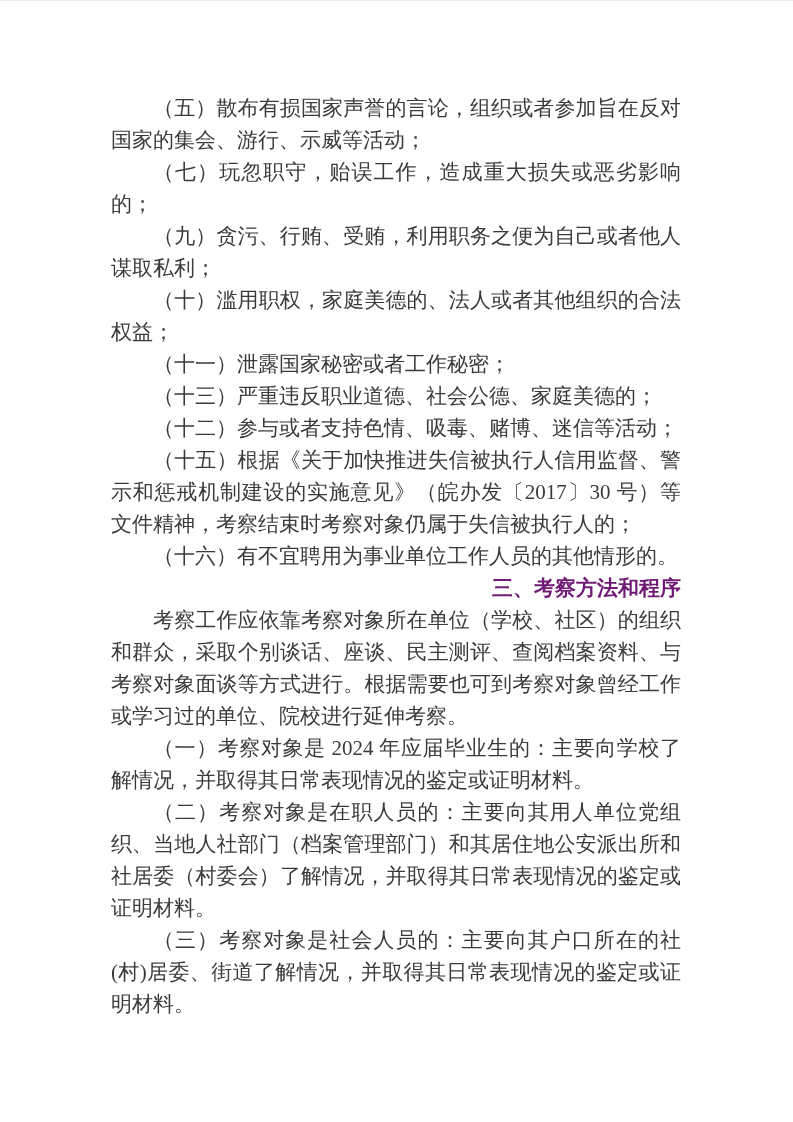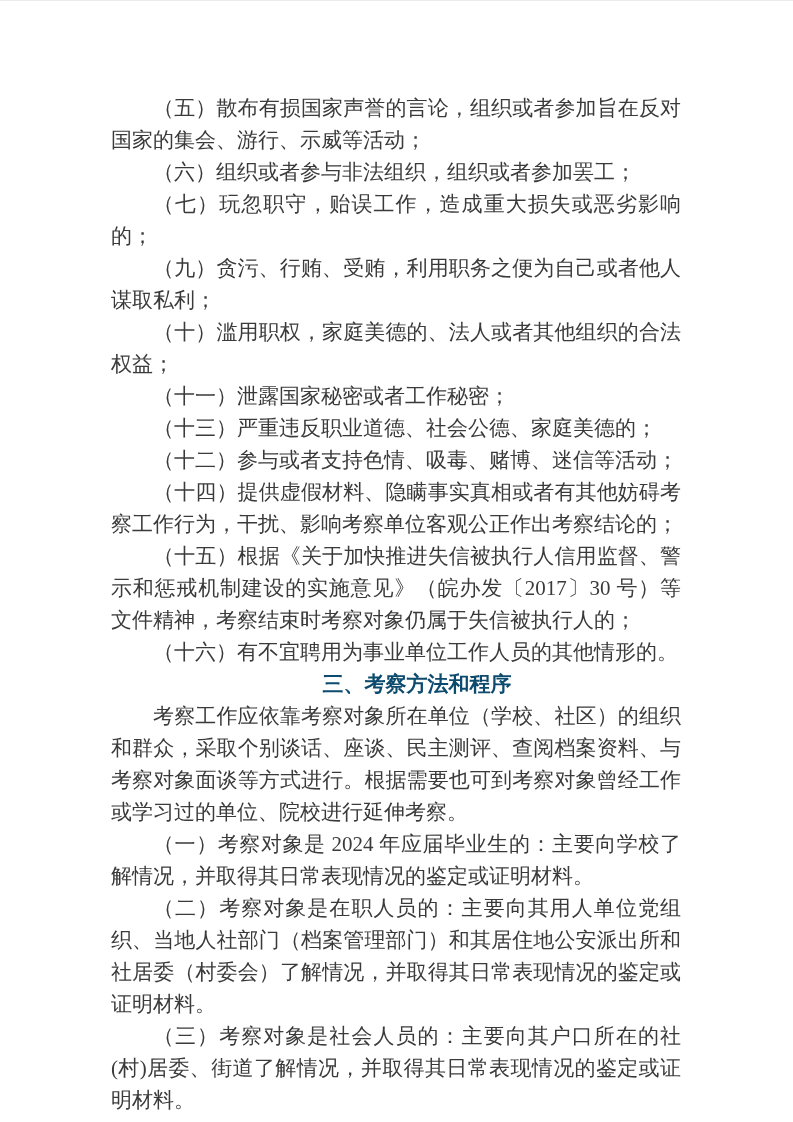--- a/index.html
+++ b/index.html
@@ -28,38 +28,36 @@
     line-height: 32px;
     color: #3a3a3a;
     text-align: justify;
     text-justify: inter-character;
     text-indent: 2em;
     word-break: break-all;
   }
   .para.heading {
     font-family: "Liberation Sans", "DejaVu Sans", sans-serif;
     font-weight: bold;
-    color: #0c4a6e;
-    text-align: center;
+    color: #701a75;
+    text-align: right;
   }
 </style>
 </head>
 <body>
 
 <div class="page">
   <div class="doc-body" id="doc-body">
       <p class="para">（五）散布有损国家声誉的言论，组织或者参加旨在反对国家的集会、游行、示威等活动；</p>
-      <p class="para">（六）组织或者参与非法组织，组织或者参加罢工；</p>
       <p class="para">（七）玩忽职守，贻误工作，造成重大损失或恶劣影响的；</p>
       <p class="para">（九）贪污、行贿、受贿，利用职务之便为自己或者他人谋取私利；</p>
       <p class="para">（十）滥用职权，家庭美德的、法人或者其他组织的合法权益；</p>
       <p class="para">（十一）泄露国家秘密或者工作秘密；</p>
       <p class="para">（十三）严重违反职业道德、社会公德、家庭美德的；</p>
       <p class="para">（十二）参与或者支持色情、吸毒、赌博、迷信等活动；</p>
-      <p class="para">（十四）提供虚假材料、隐瞒事实真相或者有其他妨碍考察工作行为，干扰、影响考察单位客观公正作出考察结论的；</p>
       <p class="para">（十五）根据《关于加快推进失信被执行人信用监督、警示和惩戒机制建设的实施意见》（皖办发〔2017〕30 号）等文件精神，考察结束时考察对象仍属于失信被执行人的；</p>
       <p class="para">（十六）有不宜聘用为事业单位工作人员的其他情形的。</p>
       <p class="para heading">三、考察方法和程序</p>
       <p class="para">考察工作应依靠考察对象所在单位（学校、社区）的组织和群众，采取个别谈话、座谈、民主测评、查阅档案资料、与考察对象面谈等方式进行。根据需要也可到考察对象曾经工作或学习过的单位、院校进行延伸考察。</p>
       <p class="para">（一）考察对象是 2024 年应届毕业生的：主要向学校了解情况，并取得其日常表现情况的鉴定或证明材料。</p>
       <p class="para">（二）考察对象是在职人员的：主要向其用人单位党组织、当地人社部门（档案管理部门）和其居住地公安派出所和社居委（村委会）了解情况，并取得其日常表现情况的鉴定或证明材料。</p>
       <p class="para">（三）考察对象是社会人员的：主要向其户口所在的社(村)居委、街道了解情况，并取得其日常表现情况的鉴定或证明材料。</p>
     </div>
 </div>
 

